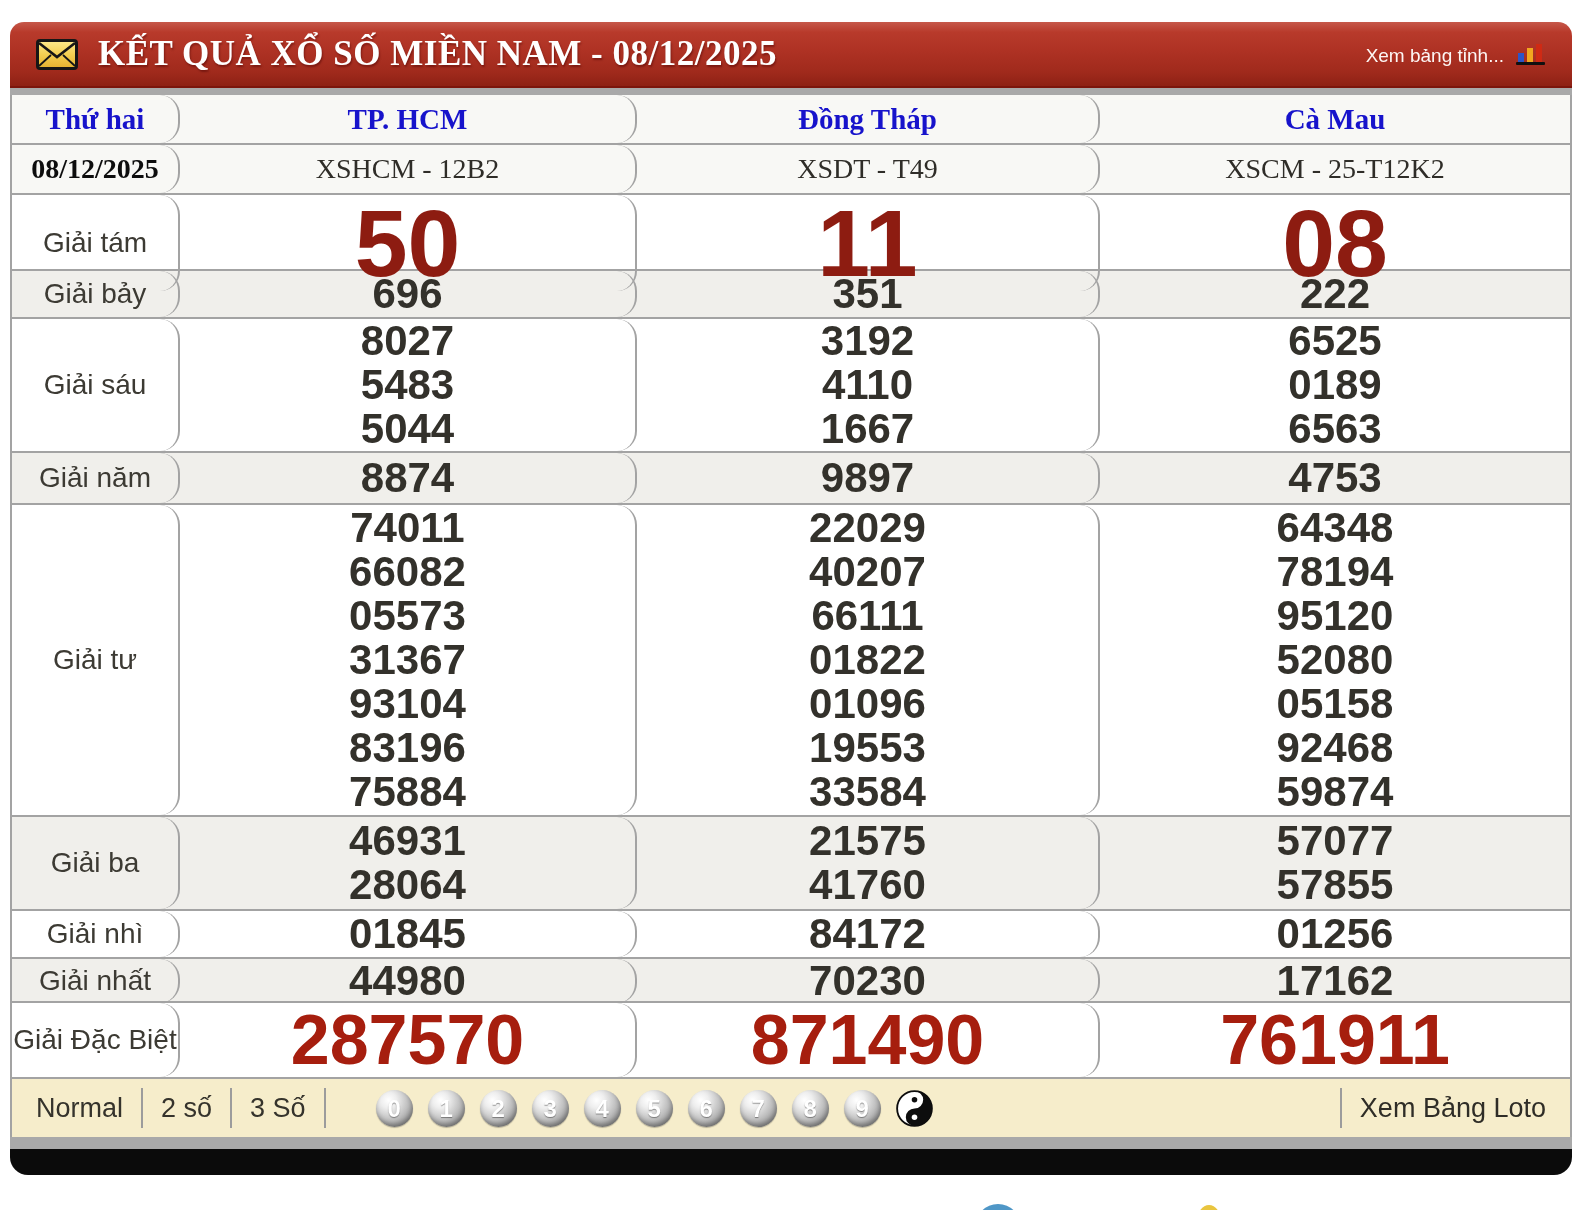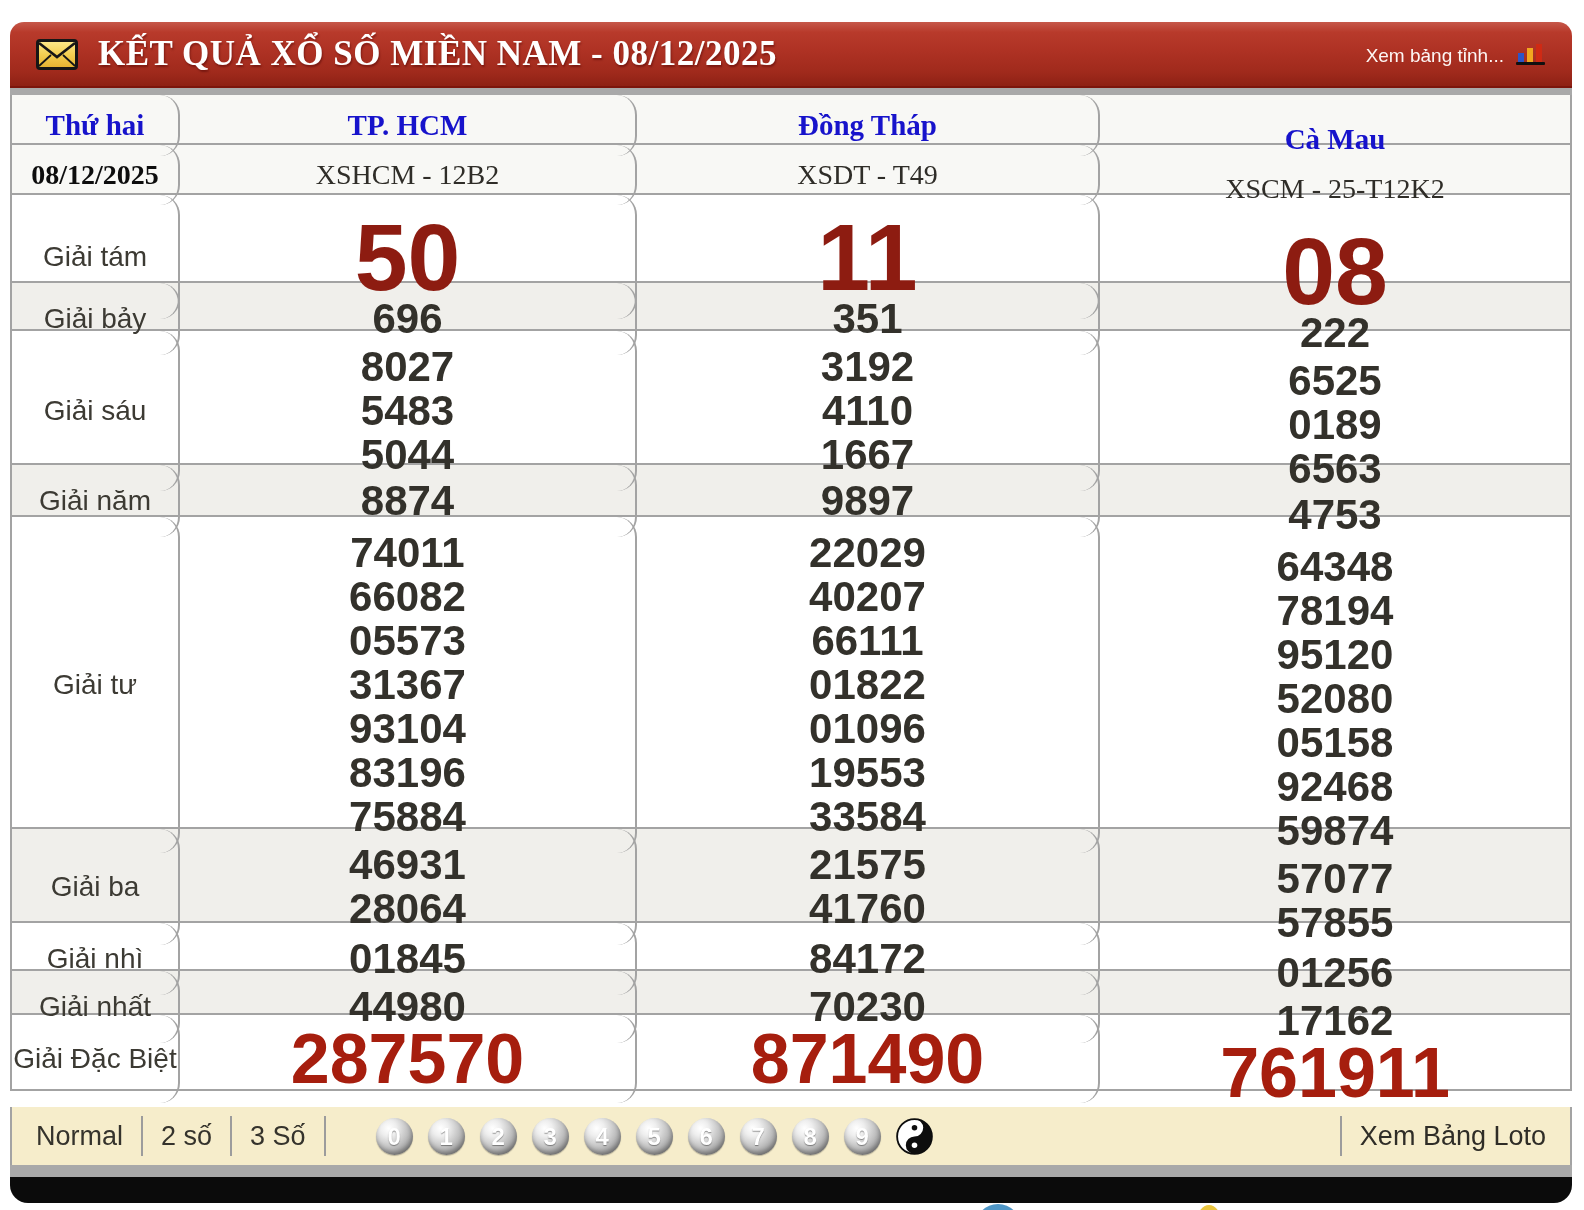--- a/index.html
+++ b/index.html
@@ -21,44 +21,44 @@
   .province-link{ color:#fdf6f4; font-size:19px; cursor:pointer; white-space:nowrap; }
   .chart-icon{ width:30px; height:26px; }
 
   .gray-strip{ height:7px; background:#a9a9a9; }
 
   
   .results-table{ background:#fff; border-left:2px solid #a3a3a3; border-right:2px solid #a3a3a3; }
   .row{ display:grid; grid-template-columns:168px 457px 463px 1fr; border-bottom:2px solid #a3a3a3; }
   .cell{ border-right:2px solid #a3a3a3; display:flex; flex-direction:column;
          justify-content:center; text-align:center;border-radius:20px; }
-  .cell:last-child{ border-right:none;margin-top:28px; }
+  .cell:last-child{ border-right:none; }
   .row.alt{ background:#f0efeb; }
   .row.head-row{ background:#f8f8f5; }
 
   .r-head{ height:50px; } .r-code{ height:50px; }
-  .r-p8{ height:88px; }  .r-p7{ height:48px; }
+  .r-p8{ height:76px; }  .r-p7{ height:48px; }
   .r-p6{ height:134px; } .r-p5{ height:52px; }
   .r-p4{ height:312px; } .r-p3{ height:94px; }
   .r-p2{ height:48px; }  .r-p1{ height:44px; }
   .r-sp{ height:76px; }
 
   .day-head, .col-head{ color:#1713cb; font-family:"Liberation Serif", serif;
       font-weight:bold; font-size:29px; cursor:pointer; }
   .date-txt{ font-family:"Liberation Serif", serif; font-weight:bold; font-size:28px; color:#0d0d0d; }
   .code-txt{ font-family:"Liberation Serif", serif; font-size:28px; color:#2f2d28; }
   .prize-label{ font-size:28px; color:#3c3a33; }
   .num{ font-weight:bold; font-size:42px; line-height:44px; color:#33312b; }
   .num-big{ font-weight:bold; font-size:95px; line-height:96px; color:#8d1c11; }
   .num-sp{ font-weight:bold; font-size:70px; line-height:60px; color:#a61e0e; }
 
   
   .footer-bar{ height:58px; background:#f6edcb;
     border-left:2px solid #a3a3a3; border-right:2px solid #a3a3a3;
-    display:flex; align-items:center; padding:0 24px;margin-top:16px; }
+    display:flex; align-items:center; padding:0 24px; }
   .mode{ font-size:27px; color:#35332c; cursor:pointer; white-space:nowrap; }
   .vsep{ width:2px; height:40px; background:#9c9c9c; margin:0 18px; flex:0 0 auto; }
   .balls{ display:flex; align-items:center; gap:15px; margin-left:32px; }
   .ball{ width:37px; height:37px; border-radius:50%;
     background:radial-gradient(circle at 34% 28%, #ffffff 0%, #eeeeee 22%, #c2c2c2 52%, #969696 80%, #878787 100%);
     box-shadow: inset -1px -3px 4px rgba(0,0,0,.28), 0 1px 1px rgba(0,0,0,.25);
     color:#fff; font-weight:bold; font-size:24px; line-height:37px; text-align:center;
     text-shadow:0 1px 1px rgba(0,0,0,.4); cursor:pointer; }
   .yinyang{ width:37px; height:37px; cursor:pointer; }
   .loto-group{ margin-left:auto; display:flex; align-items:center; }

